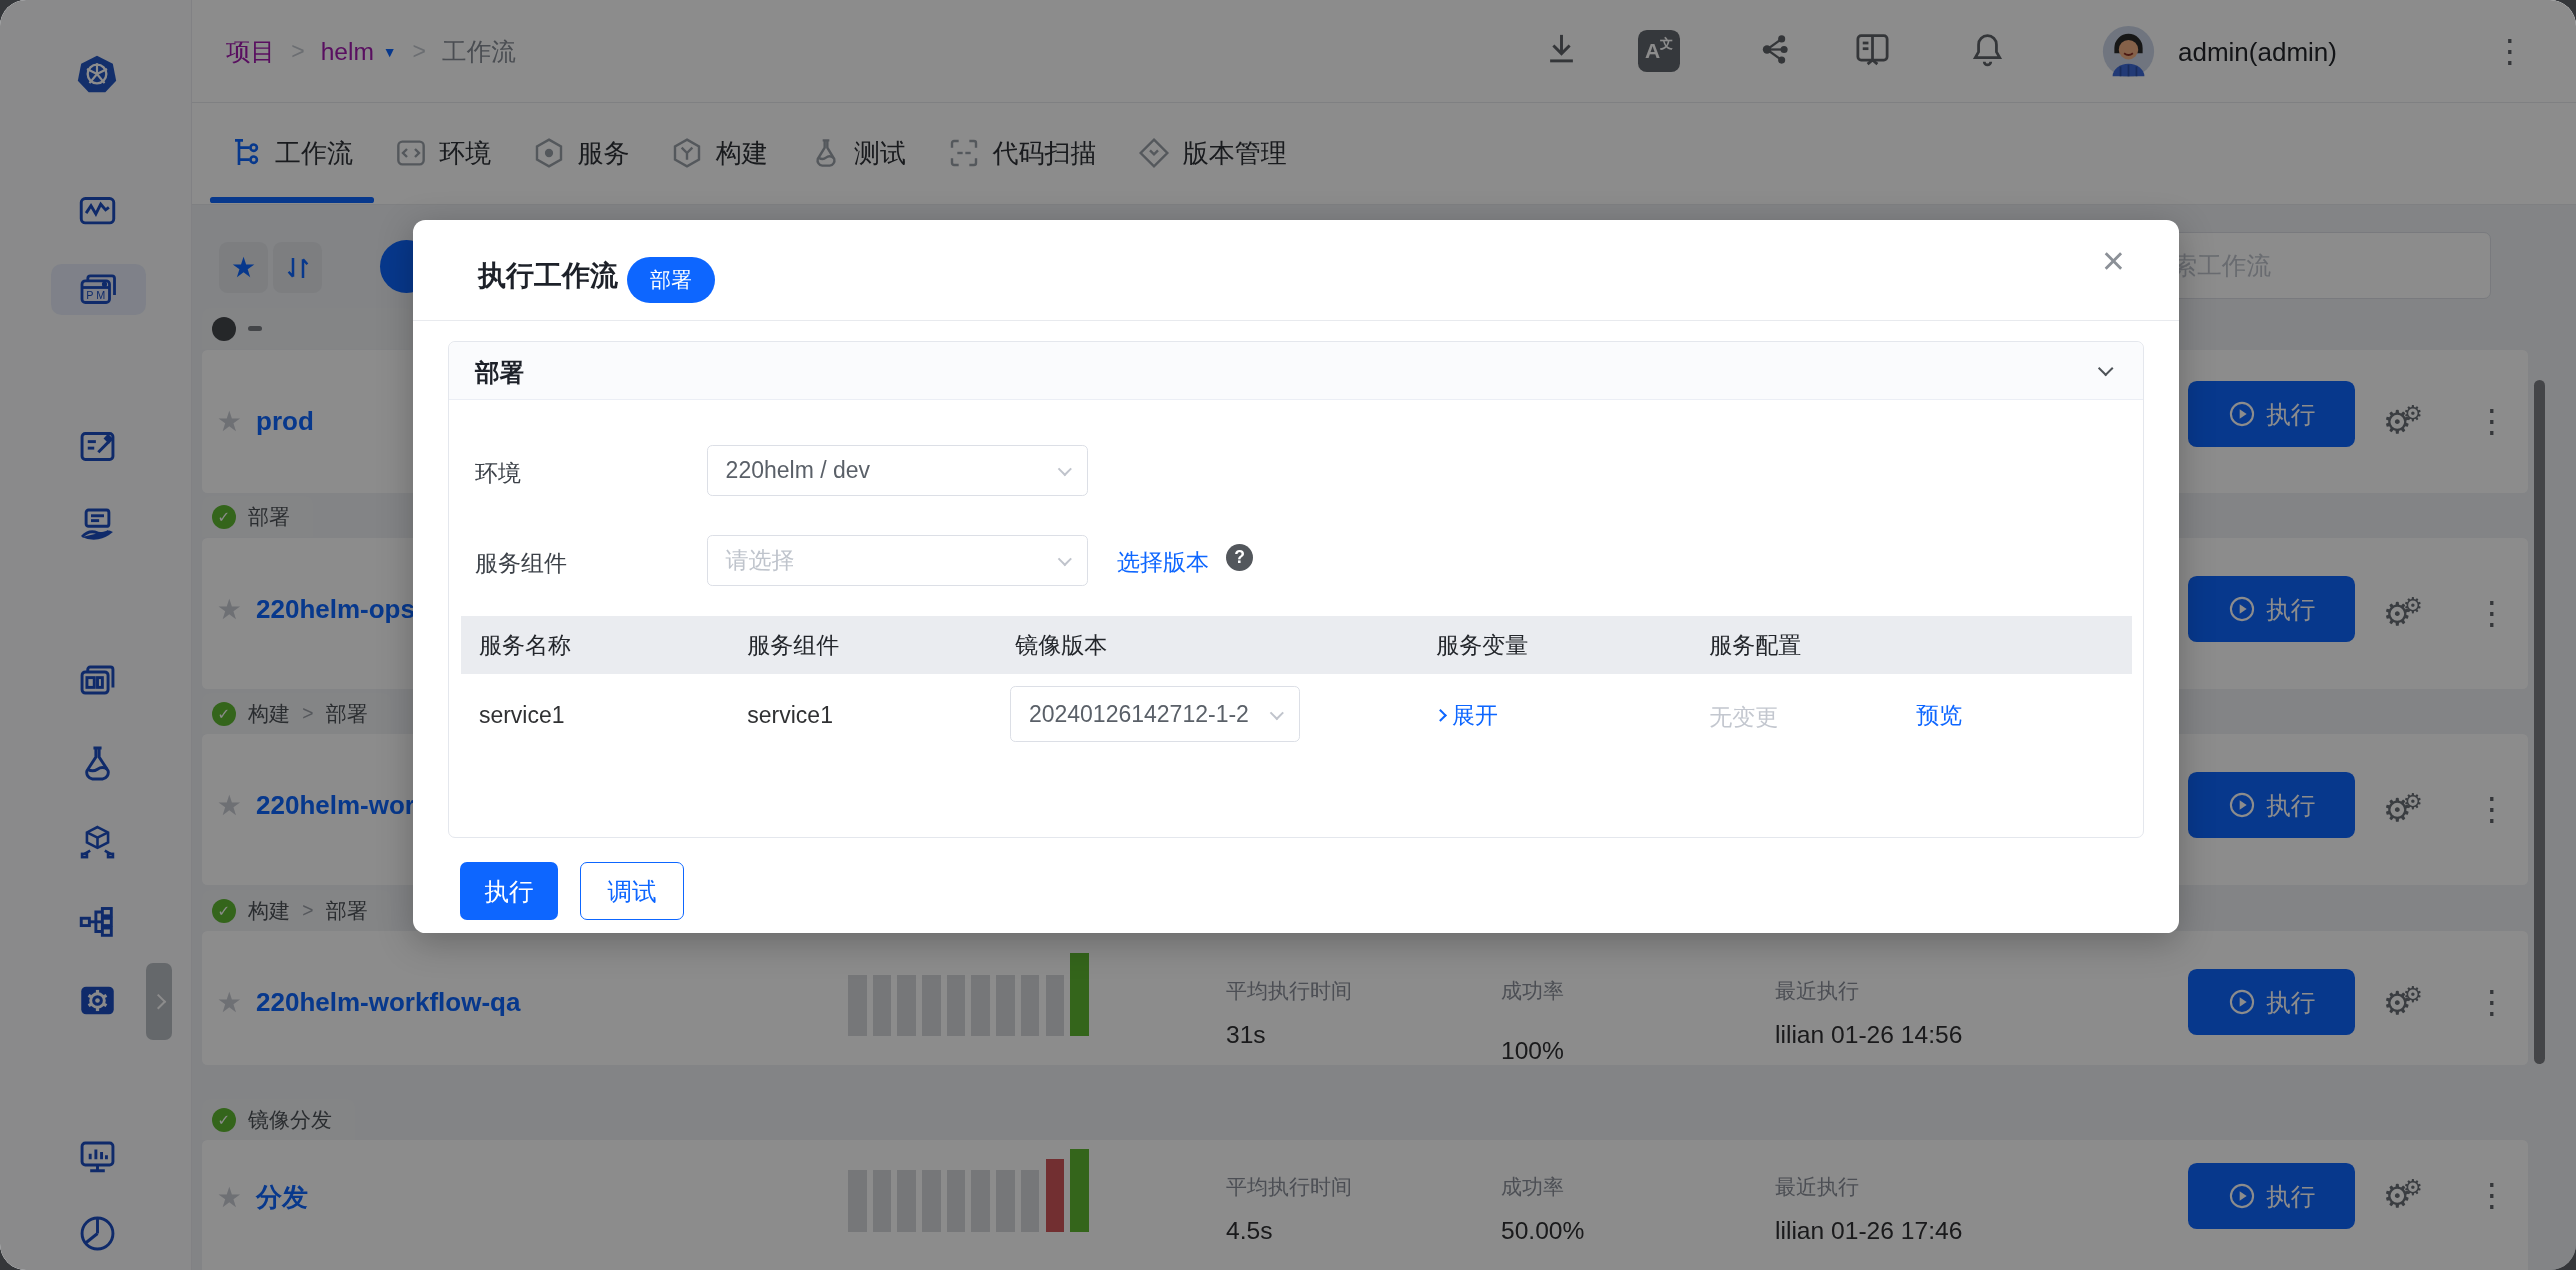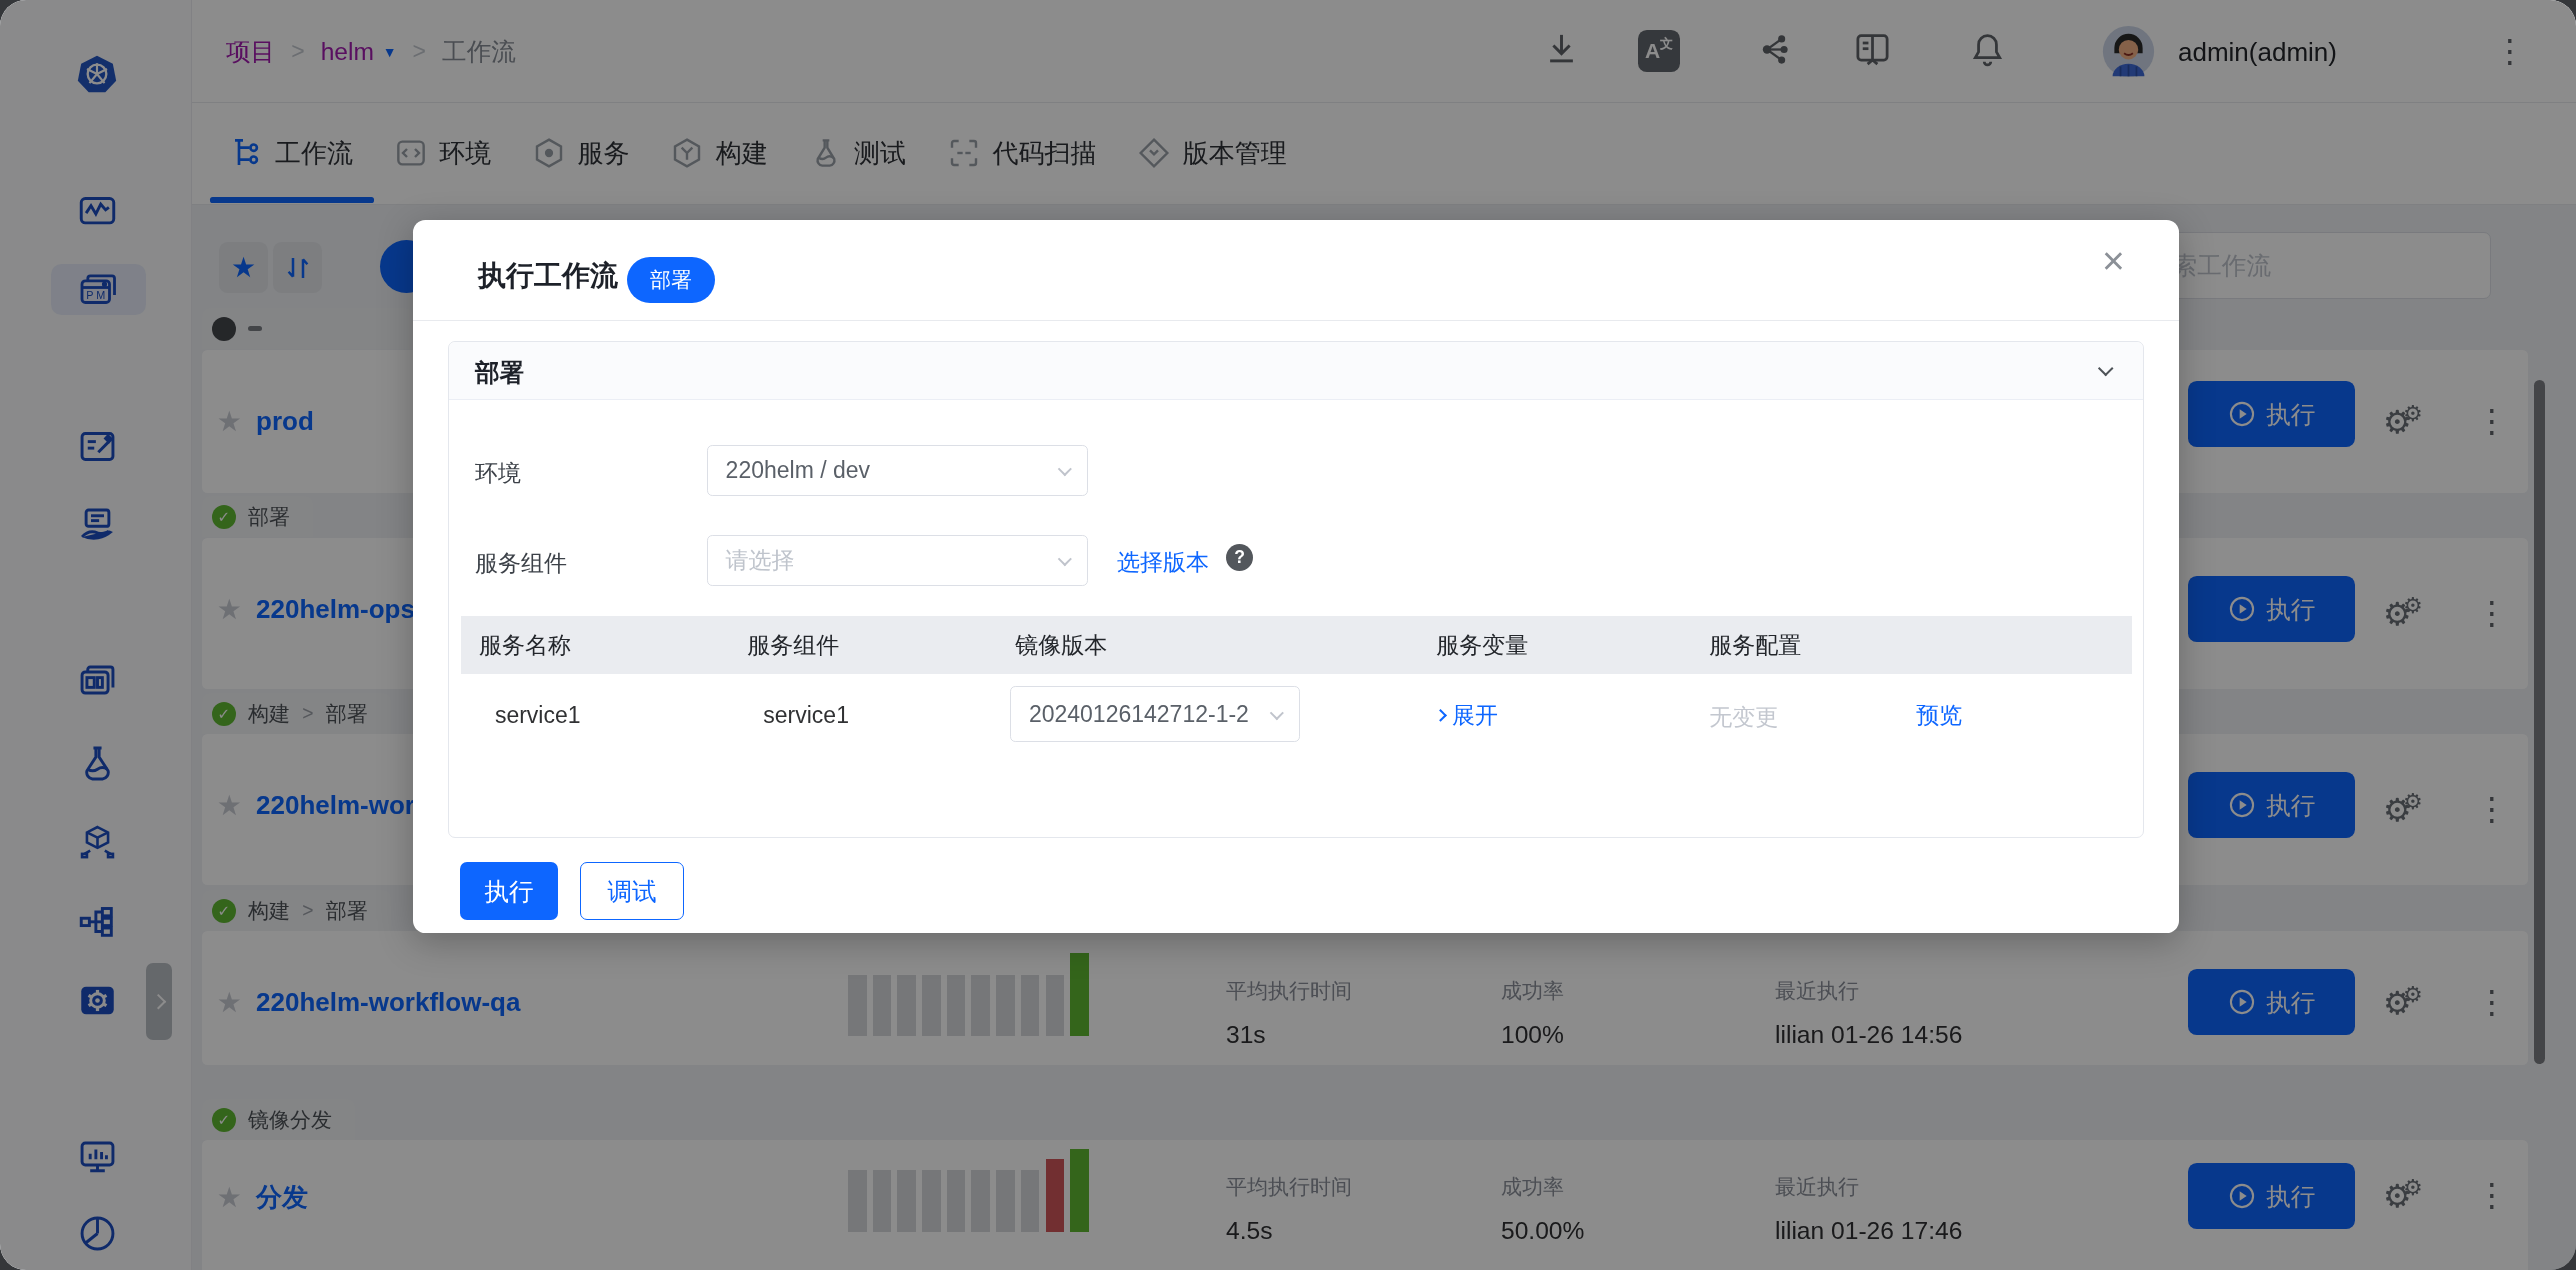--- a/index.html
+++ b/index.html
@@ -70,21 +70,21 @@
   .chev.right{transform:rotate(-45deg);}
   .form-label{left:26px;font-size:23px;color:#3c4148;}
   .sel{border:1.3px solid #dcdfe6;border-radius:5.3px;background:#fff;display:flex;align-items:center;justify-content:space-between;padding:0 17.6px;font-size:23px;color:#5a6068;}
   .sel .ph{color:#bfc4cc;}
   .sel .chev{color:#c0c4cc;width:9.7px;height:9.7px;margin-top:-3.5px;}
   #choose-version{left:668px;top:205px;font-size:23px;color:#0d66ff;text-decoration:none;}
   #help-ic{left:777px;top:202px;width:27px;height:27px;border-radius:50%;background:#53575c;color:#fff;font-size:17.6px;font-weight:bold;display:flex;align-items:center;justify-content:center;}
   #svc-table{left:12.3px;top:274px;width:1671px;}
   #svc-thead{left:0;top:0;width:1671px;height:58px;background:#eaecf0;}
   .th{top:14px;font-size:23px;color:#23262b;}
-  .td{font-size:23px;color:#303133;margin-left:16px;}
+  .td{font-size:23px;color:#303133;}
   .c1{left:17.6px;}.c2{left:286px;}.c3{left:554px;}.c4{left:975px;}.c5{left:1248px;}
   #footer-exec{left:47px;top:642px;width:98px;height:58px;background:#0d66ff;border:none;border-radius:7px;color:#fff;font-size:24.6px;}
   #footer-debug{left:167px;top:642px;width:104px;height:58px;background:#fff;border:1.8px solid #0d66ff;border-radius:7px;color:#0d66ff;font-size:24.6px;}
   .link-blue{color:#0d66ff;text-decoration:none;font-size:23px;}
   .muted{color:#c3c7cf;font-size:23px;}
   svg{display:block;}
 </style>
 </head>
 <body>
 
@@ -438,21 +438,21 @@
         <div class="bar na"></div>
         <div class="bar na"></div>
         <div class="bar success"></div>
       </div>
     <div class="ab" style="left:1024px;top:46px;">
       <div class="stat-label">平均执行时间</div>
       <div class="stat-value" style="margin-top:16px;">31s</div>
     </div>
     <div class="ab" style="left:1299px;top:46px;">
       <div class="stat-label">成功率</div>
-      <div class="stat-value" style="margin-top:16px;">100%</div>
+      <div class="stat-value" style="margin-top:32px;">100%</div>
     </div>
     <div class="ab" style="left:1573px;top:46px;">
       <div class="stat-label">最近执行</div>
       <div class="stat-value" style="margin-top:16px;">lilian 01-26 14:56</div>
     </div>
     <button class="ab exec-btn" style="top:38px;">
       <svg width="28" height="28" viewBox="0 0 24 24">
           <circle cx="12" cy="12" r="9.5" fill="none" stroke="#fff" stroke-width="1.8"></circle>
           <polygon points="10,8 16,12 10,16" fill="#fff"></polygon>
         </svg>

